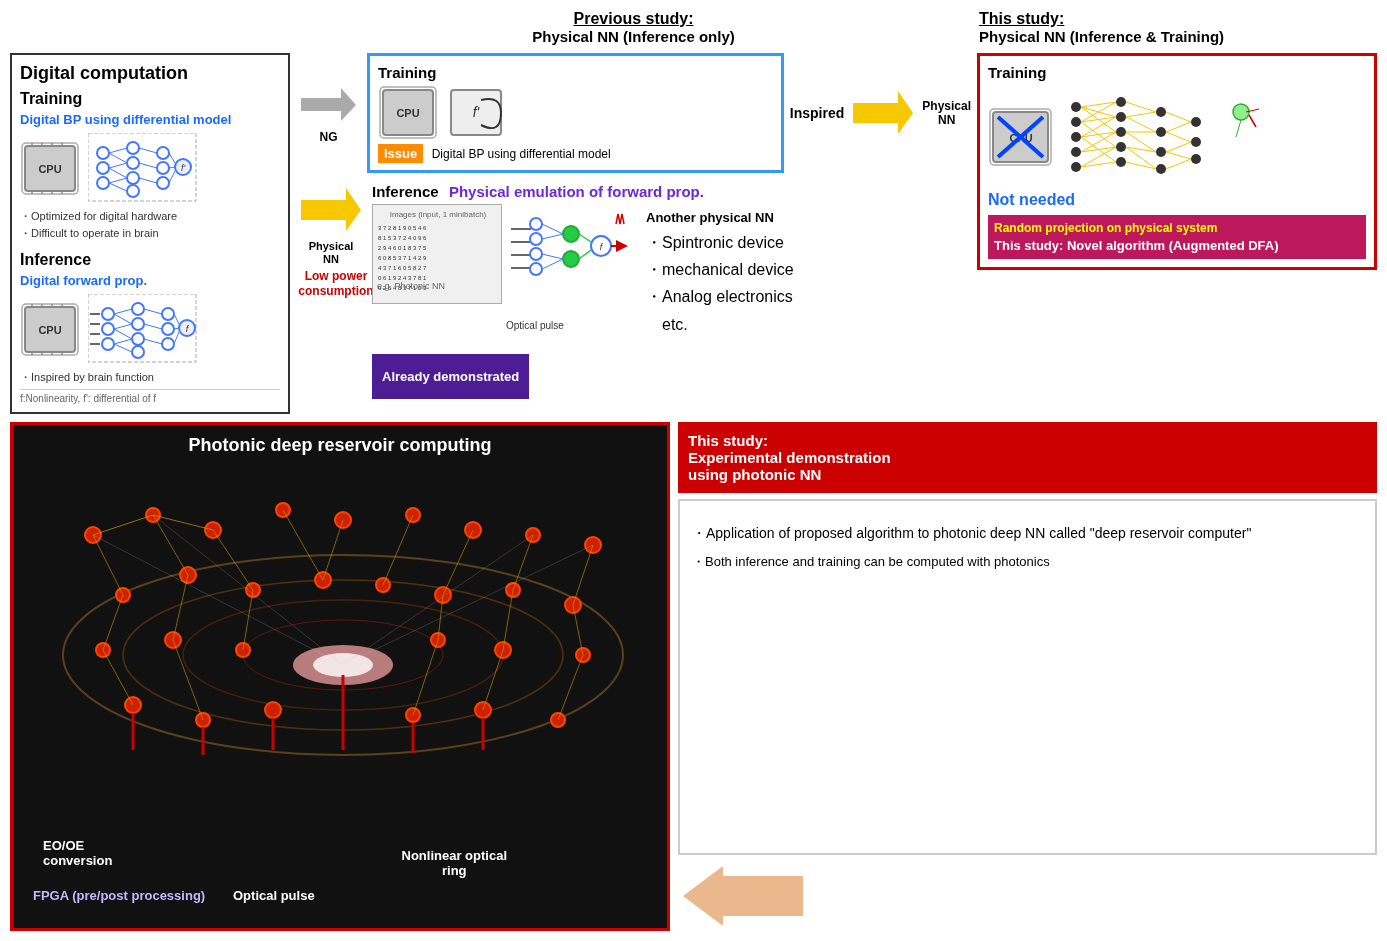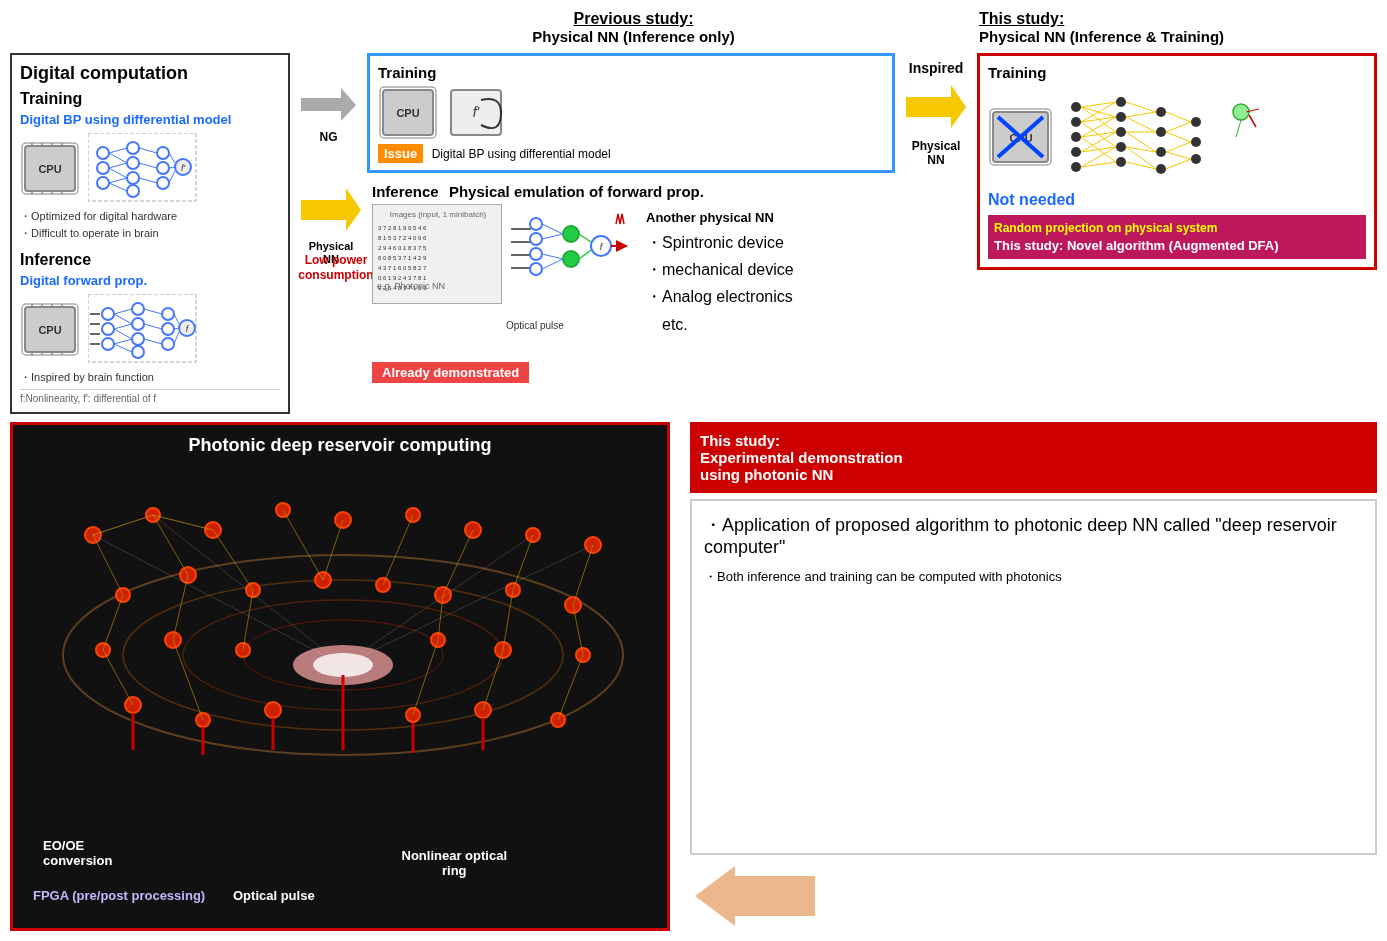--- a/index.html
+++ b/index.html
@@ -71,26 +71,26 @@
 
     .issue-badge {
       background: #ff8c00;
       color: white;
       font-weight: bold;
       padding: 2px 6px;
       font-size: 13px;
     }
 
     .already-badge {
-      background: #ef4444;
+      background: #4c1d95;
       color: white;
       font-weight: bold;
       font-size: 13px;
-      padding: 3px 10px;
-      margin-top: 12px;
+      padding: 15px 10px;
+      margin-top: 4px;
       display: inline-block;
     }
   </style>
 </head>
 <body>
 
 <div class="main-container">
 
   <div style="display:flex; padding: 0 8px; gap: 8px;">
     <div style="width:280px; flex-shrink:0;"></div>
@@ -253,21 +253,21 @@
 
               <path d="M 35 40 Q 55 50 55 28 Q 55 10 35 15" fill="none" stroke="#333" stroke-width="2" marker-end="url(#arrowhead)"></path>
             </svg>
           </div>
           <div style="margin-top:4px;">
             <span class="issue-badge">Issue</span>
             <span style="font-size:12px; margin-left:4px;">Digital BP using differential model</span>
           </div>
         </div>
 
-        <div style="display:flex; flex-direction:column; align-items:center; gap:4px;justify-content:center;">
+        <div style="display:flex; flex-direction:row; align-items:center; gap:4px;justify-content:center;">
           <div style="font-size:14px; font-weight:bold;">Inspired</div>
           <svg width="70" height="55">
             <polygon points="5,17 50,17 50,5 65,27 50,48 50,37 5,37" fill="#f5c800"></polygon>
           </svg>
           <div style="display:flex; flex-direction:column; align-items:center;">
             <span style="font-size:12px; font-weight:bold; text-align:center;">Physical<br>NN</span>
           </div>
         </div>
       </div>
 
@@ -276,21 +276,21 @@
         <div style="display:flex; flex-direction:column; align-items:center; gap:2px;">
           <svg width="70" height="55">
             <polygon points="5,17 50,17 50,5 65,27 50,48 50,37 5,37" fill="#f5c800"></polygon>
           </svg>
           <span style="font-size:11px; font-weight:bold; text-align:center; line-height:1.2;">Physical<br>NN</span>
         </div>
 
         <div style="flex:1;">
           <div style="font-size:15px; font-weight:bold; margin-bottom:4px;">
             <span>Inference</span>
-            <span style="color:#000000; font-weight:bold; margin-left:6px;">Physical emulation of forward prop.</span>
+            <span style="color:#6d28d9; font-weight:bold; margin-left:6px;">Physical emulation of forward prop.</span>
           </div>
 
           <div style="display:flex; gap:4px; align-items:flex-start;">
 
             <div style="width:130px; height:100px; border:1px solid #aaa; background:#f5f5f5; position:relative; overflow:hidden;">
               <svg width="130" height="100">
 
                 <rect width="130" height="100" fill="#f0f0f0"></rect>
                 <text x="65" y="12" text-anchor="middle" font-size="8" fill="#666">Images (input, 1 minibatch)</text>
 
@@ -450,21 +450,21 @@
         <div style="background:#be185d; color:white; padding:6px; margin-top:6px;">
           <div style="font-size:12px; font-weight:bold; color:#ffff00; margin-bottom:3px;">Random projection
 on physical system</div>
           <div style="font-size:13px; font-weight:bold; color:white;">This study: Novel algorithm
 (Augmented DFA)</div>
         </div>
       </div>
     </div>
   </div>
 
-  <div style="display:flex; gap:20px; flex:1; min-height:0;">
+  <div style="display:flex; gap:8px; flex:1; min-height:0;">
 
     <div style="flex:0 0 660px; background:#111; border:3px solid #cc0000; position:relative; overflow:hidden; min-height:320px;">
 
       <div style="color:white; font-size:18px; font-weight:bold; text-align:center; padding:10px 10px 0; position:relative; z-index:10;">
         <span>Photonic deep reservoir computing</span>
       </div>
 
       <svg width="660" height="330" style="position:absolute; top:30px; left:0;">
 
         <ellipse cx="330" cy="200" rx="280" ry="100" fill="none" stroke="#cc8833" stroke-width="2" opacity="0.4"></ellipse>
@@ -561,21 +561,21 @@
 
     <div style="flex:1; display:flex; flex-direction:column; gap:6px;">
 
       <div style="background:#cc0000; color:white; padding:10px; font-weight:bold; font-size:15px;">
         <div style="white-space:pre-line;">This study:
 Experimental demonstration
 using photonic NN</div>
       </div>
 
       <div style="border:2px solid #ccc; padding:12px; flex:1;">
-        <div style="font-size:18px; margin-bottom:10px;">・Application of proposed algorithm to photonic deep NN called "deep reservoir computer"</div>
+        <div style="font-size:14px; margin-bottom:10px;margin-top:12px;">・Application of proposed algorithm to photonic deep NN called "deep reservoir computer"</div>
         <div style="font-size:13px;">・Both inference and training can be computed with photonics</div>
       </div>
 
       <div style="display:flex; justify-content:flex-start; padding:5px;">
         <svg width="120" height="60">
           <polygon points="120,10 40,10 40,0 0,30 40,60 40,50 120,50" fill="#e8b080" opacity="0.9"></polygon>
         </svg>
       </div>
     </div>
   </div>

